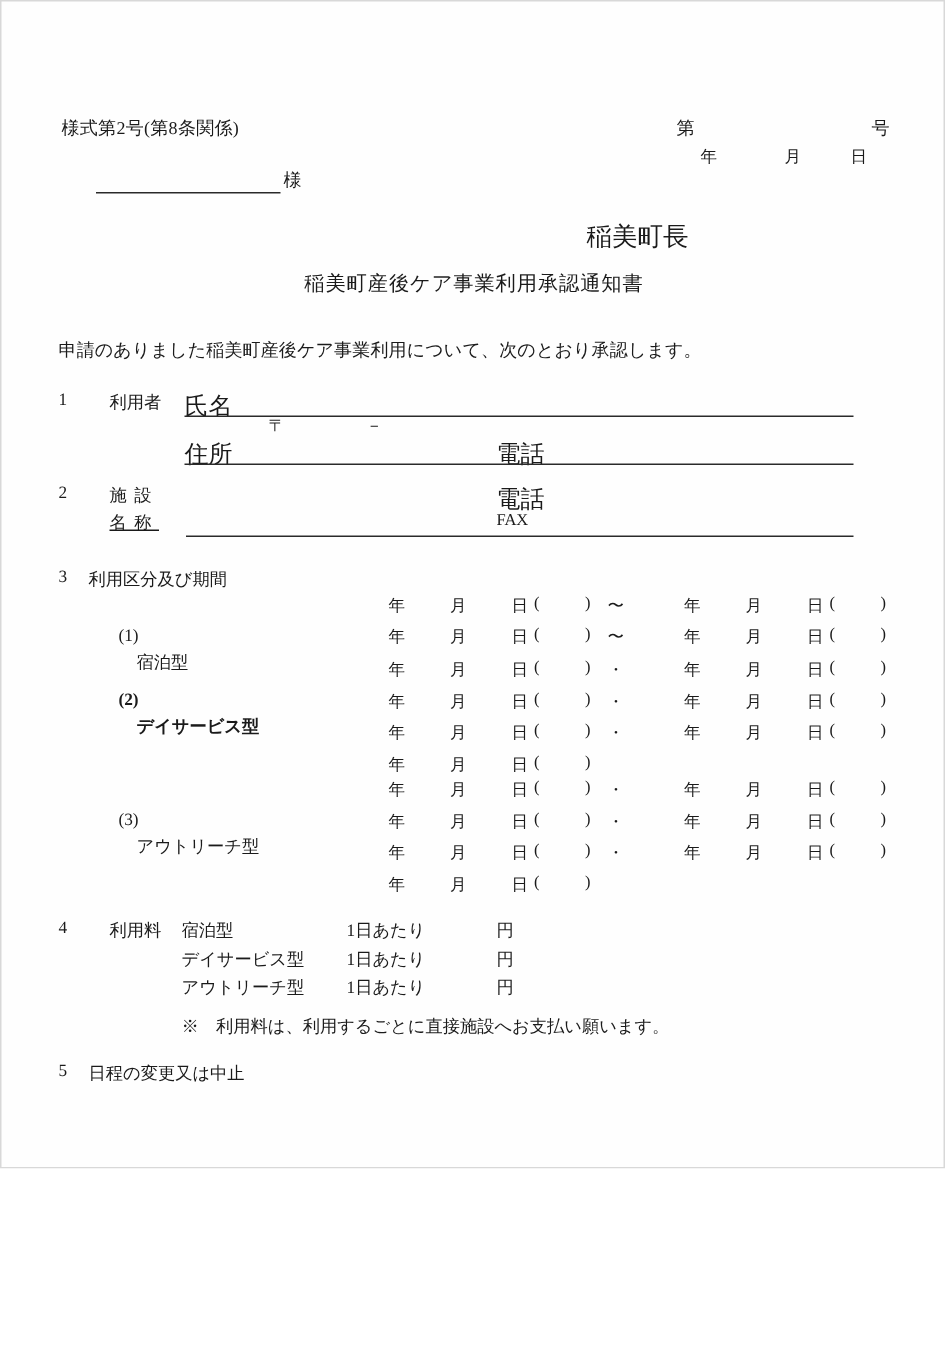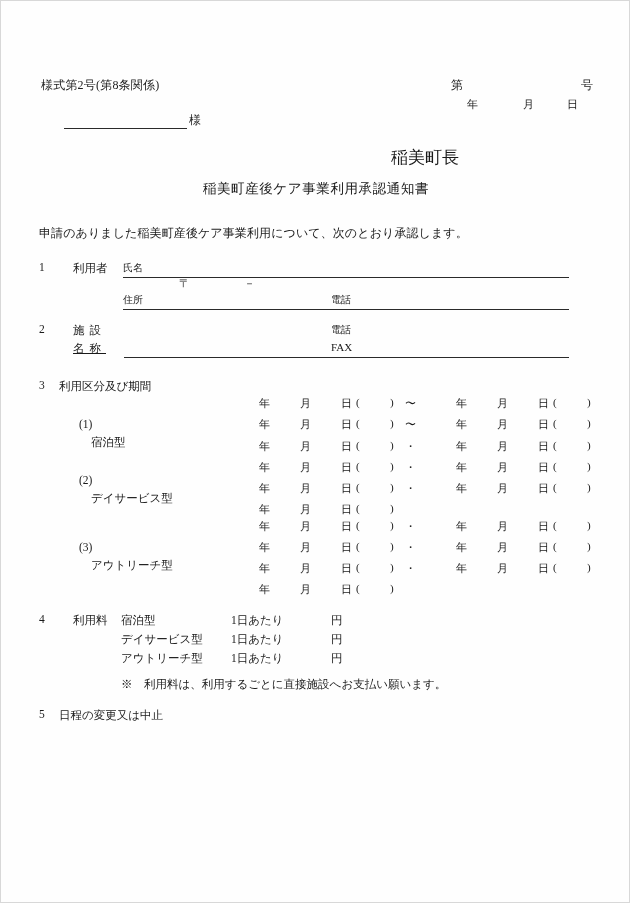--- a/index.html
+++ b/index.html
@@ -7,21 +7,21 @@
     padding: 0;
     background: #ffffff;
   }
   body {
     font-family: "Liberation Serif", "DejaVu Serif", serif;
     color: #1a1a1a;
   }
   #page {
     position: relative;
     width: 630px;
-    height: 903px;
+    height: 779px;
     background: #fefefe;
     border: 1px solid #d8d8d8;
     box-sizing: border-box;
     overflow: hidden;
   }
   .abs { position: absolute; white-space: pre; }
 
   
   .form-no     { left: 40px;  top: 76px;  font-size: 12px; letter-spacing: .2px; }
   .doc-no-dai  { left: 450px; top: 76px;  font-size: 12px; }
@@ -41,21 +41,21 @@
   
   .doc-title {
     left: 0; top: 179px; width: 630px;
     text-align: center; font-size: 13.5px; letter-spacing: .6px;
   }
   .lead { left: 38px; top: 224px; font-size: 12px; letter-spacing: .1px; }
 
   
   .sec-num   { font-size: 11.5px; }
   .sec-label { font-size: 11.5px; }
-  .field-label { font-size: 10px; }
+  .field-label { font-size: 16px; }
   .rule { border-bottom: 1px solid #2a2a2a; height: 0; }
 
   
   .s1-num   { left: 38px;  top: 260px; }
   .s1-label { left: 72px;  top: 260px; }
   .s1-shimei{ left: 122px; top: 260px; }
   .s1-rule1 { left: 122px; top: 276px; width: 446px; }
   .s1-postmark { left: 178px; top: 275px; font-size: 11px; }
   .s1-dash     { left: 243px; top: 275px; font-size: 11px; }
   .s1-jusho { left: 122px; top: 292px; }
@@ -67,21 +67,21 @@
   .s2-label1 { left: 72px;  top: 322px; letter-spacing: 5px; }
   .s2-tel    { left: 330px; top: 322px; }
   .s2-label2 { left: 72px;  top: 340px; letter-spacing: 5px; text-decoration: underline; }
   .s2-fax    { left: 330px; top: 340px; font-size: 11px; }
   .s2-rule   { left: 123px; top: 356px; width: 445px; }
 
   
   .s3-num    { left: 38px; top: 378px; }
   .s3-label  { left: 58px; top: 378px; }
   .s3-g1     { left: 62px; top: 395px; }
-  .s3-g2     { left: 62px; top: 451px; }
+  .s3-g2     { left: 62px; top: 438px; font-weight: bold; }
   .s3-g3     { left: 62px; top: 518px; }
 
   
   .daterow { font-size: 11px; }
   .dr-nen   { position: absolute; left: 258px; }
   .dr-gatsu { position: absolute; left: 299px; }
   .dr-nichi { position: absolute; left: 340px; }
   .dr-op    { position: absolute; left: 355px; }
   .dr-cp    { position: absolute; left: 389px; }
   .dr-sep   { position: absolute; left: 404px; }

